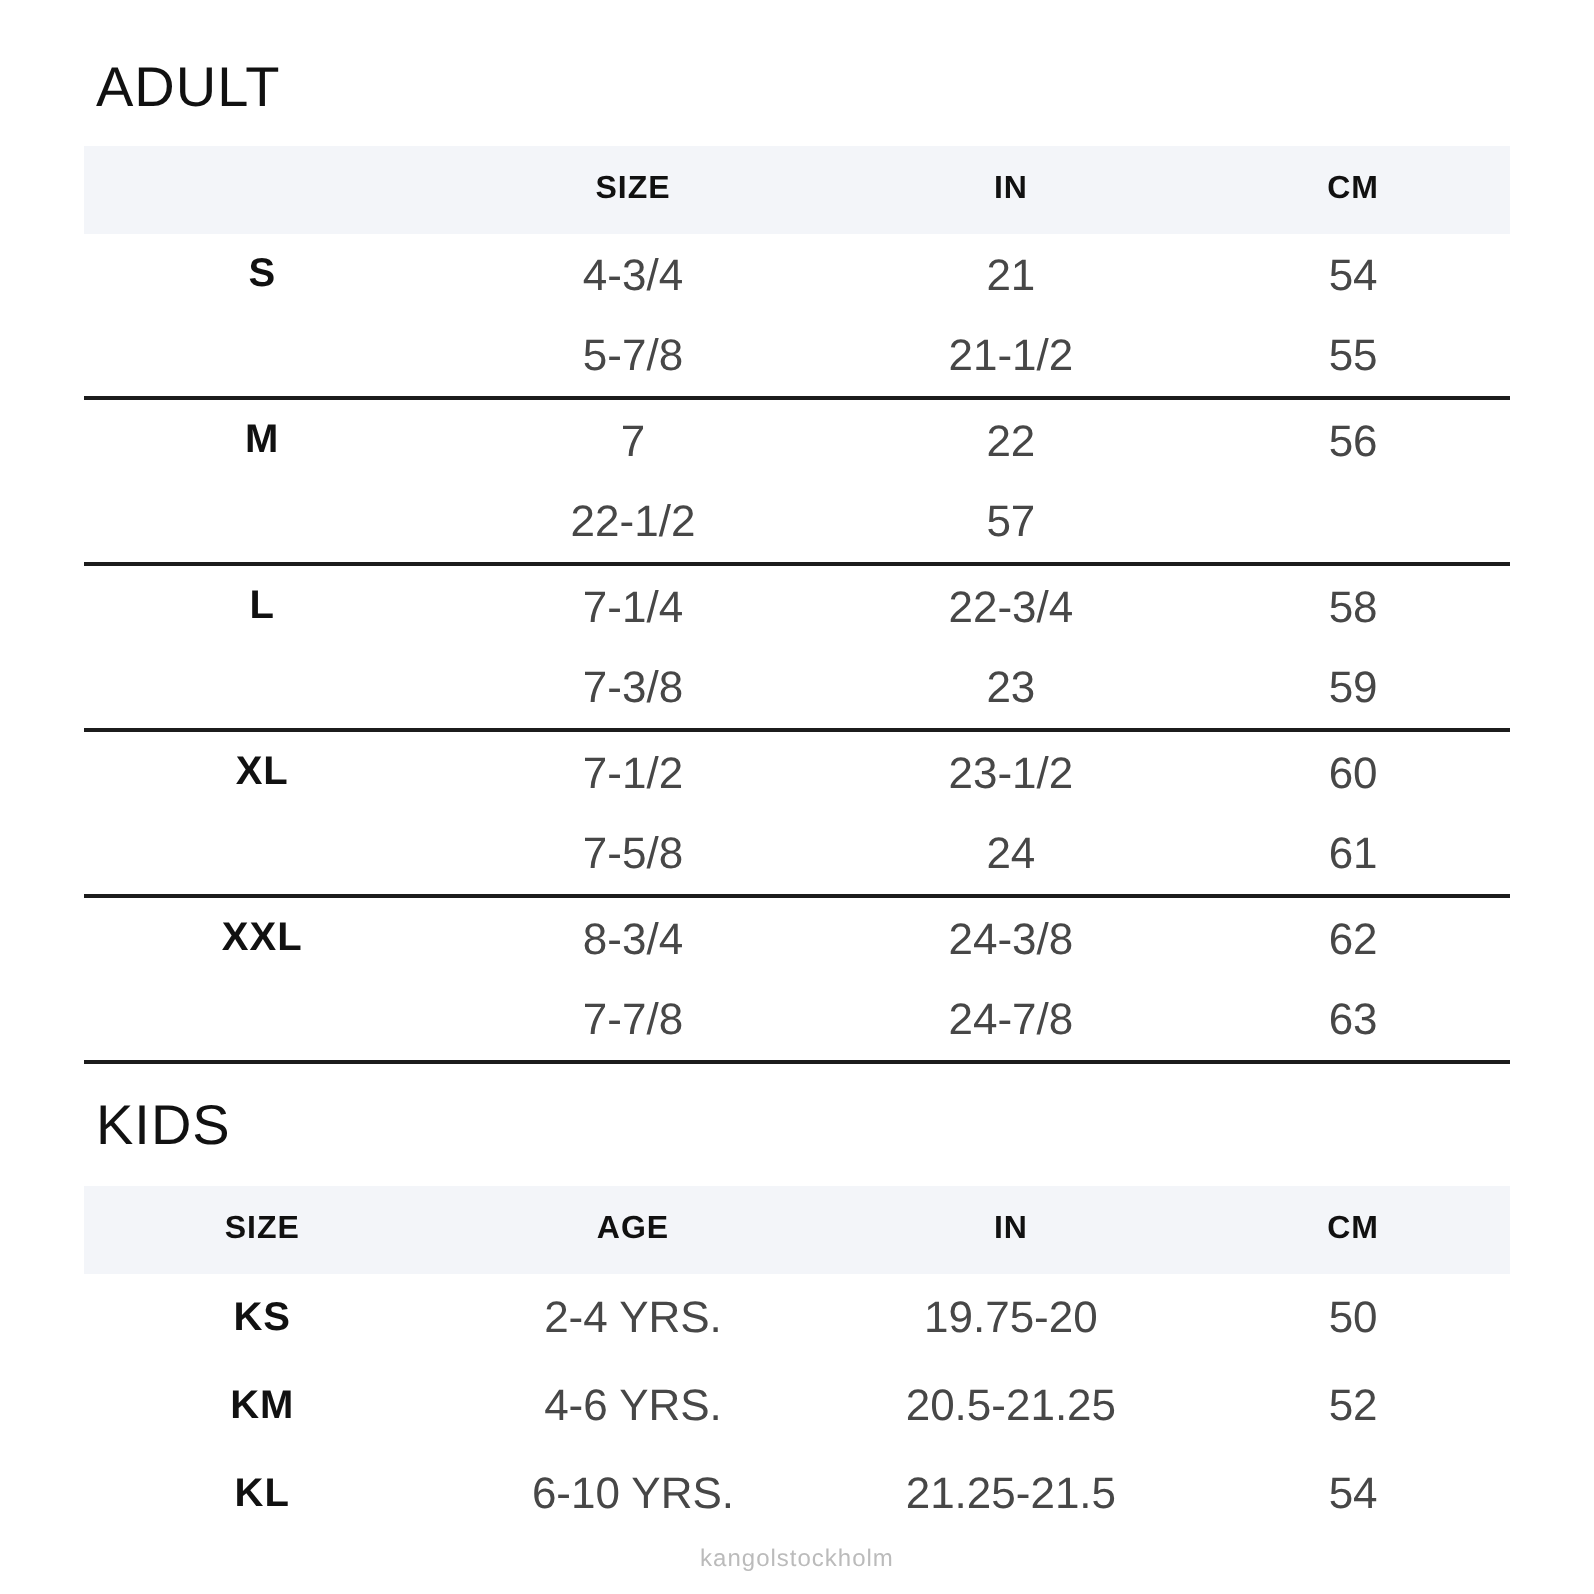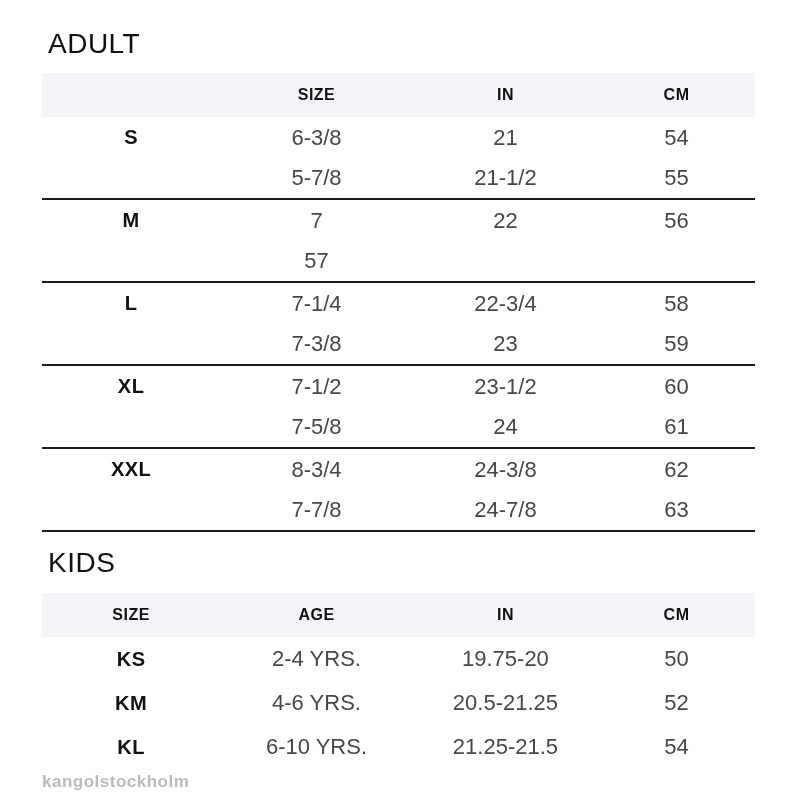--- a/index.html
+++ b/index.html
@@ -52,23 +52,23 @@
     letter-spacing: 0.5px;
   }
   .pair-end { border-bottom: 2px solid #1c1c1c; }
 
   .kids-section { margin-top: 15px; }
   .kids-section .table-header { margin-top: 0; }
   .kids-title { margin-bottom: 14px; }
 
   .footer {
     margin-top: 3px;
-    text-align: left;
-    font-size: 17px;
-    font-weight: 700;
+    text-align: center;
+    font-size: 12px;
+    font-weight: 400;
     color: #bbbbbb;
     letter-spacing: 0.5px;
   }
 </style>
 </head>
 <body>
 
 <div class="page">
 
   <div class="adult-section">
@@ -77,39 +77,40 @@
     <div class="adult-table">
       <div class="grid-row table-header">
         <div></div>
         <div>SIZE</div>
         <div>IN</div>
         <div>CM</div>
       </div>
 
       <div class="grid-row data-row">
         <div class="row-label">S</div>
-        <div>6-3/8</div>
+        <div>4-3/4</div>
         <div>21</div>
         <div>54</div>
       </div>
       <div class="grid-row data-row pair-end">
         <div class="row-label"></div>
         <div>5-7/8</div>
         <div>21-1/2</div>
         <div>55</div>
       </div>
 
       <div class="grid-row data-row">
         <div class="row-label">M</div>
         <div>7</div>
         <div>22</div>
         <div>56</div>
       </div>
       <div class="grid-row data-row pair-end">
         <div class="row-label"></div>
+        <div>22-1/2</div>
         <div>57</div>
       </div>
 
       <div class="grid-row data-row">
         <div class="row-label">L</div>
         <div>7-1/4</div>
         <div>22-3/4</div>
         <div>58</div>
       </div>
       <div class="grid-row data-row pair-end">

